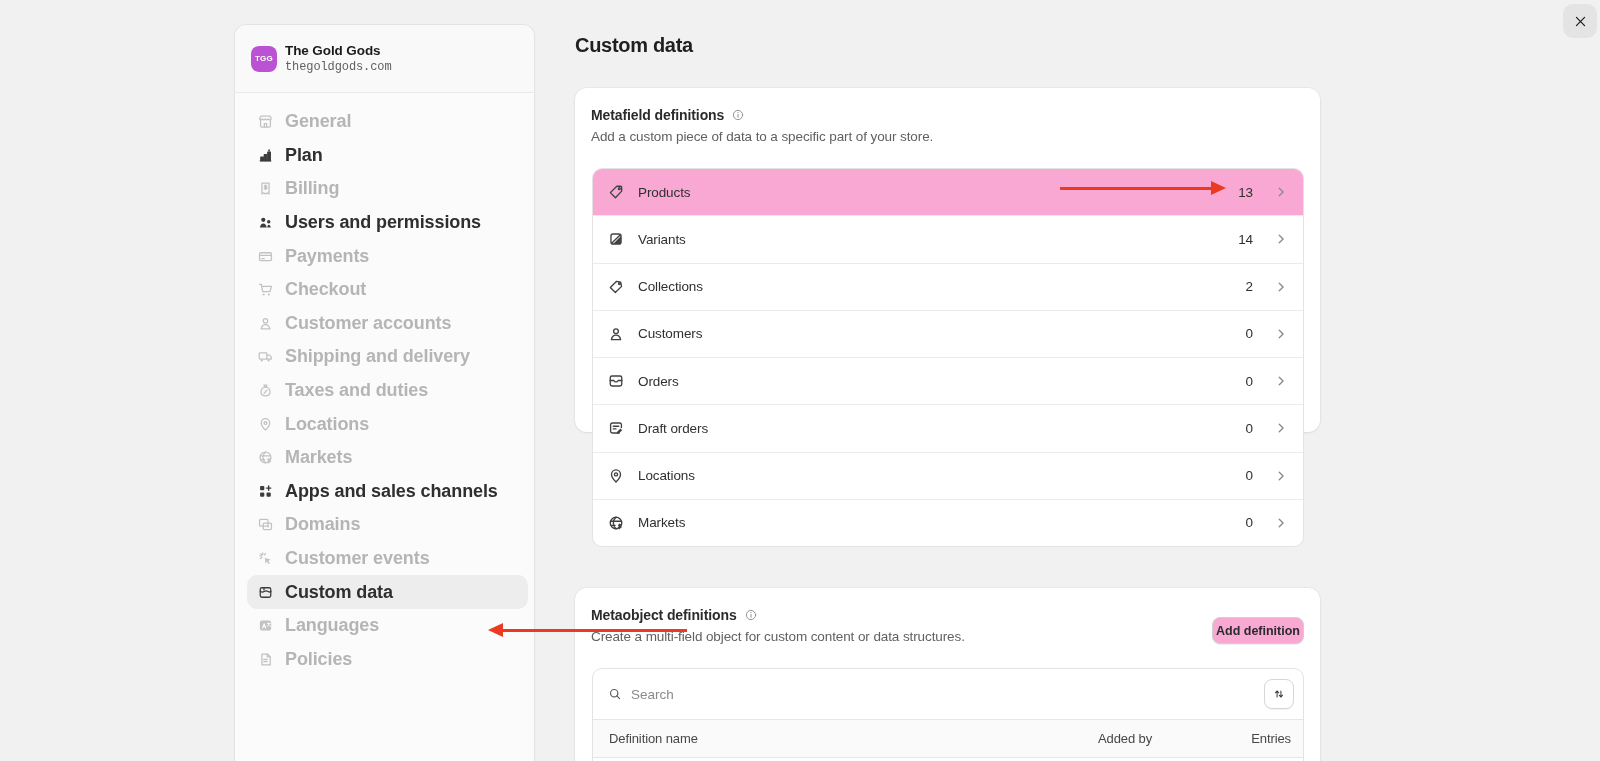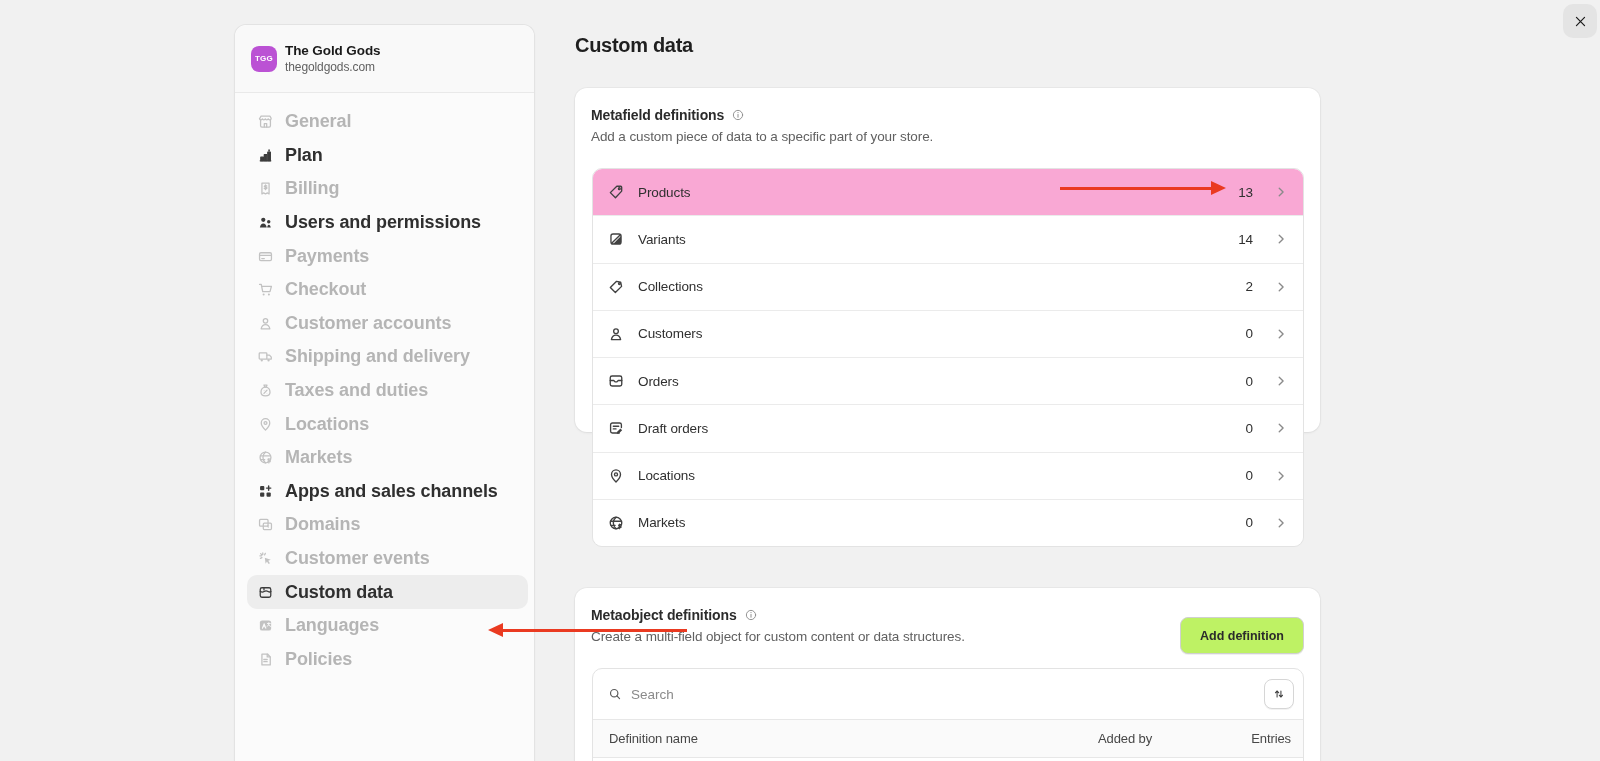--- a/index.html
+++ b/index.html
@@ -13,21 +13,21 @@
   
   .sidebar { position:absolute; left:234px; top:24px; width:301px; height:760px;
              background:#fbfbfb; border:1px solid #e3e3e3; border-bottom:none;
              border-radius:12px 12px 0 0; box-shadow:0 1px 2px rgba(0,0,0,.04); }
   .store-header { height:68px; display:flex; align-items:center; padding:0 16px; gap:8px;
                   border-bottom:1px solid #e9e9e9; background:#f9f9f9; border-radius:12px 12px 0 0; }
   .avatar { width:26px; height:26px; border-radius:8px; display:flex; align-items:center; justify-content:center;
             color:#fff; font-size:8px; font-weight:700; letter-spacing:.2px; }
   .store-meta { display:flex; flex-direction:column; gap:2px; }
   .store-name { font-size:13.5px; font-weight:700; color:#1a1a1a; }
-  .store-domain { font-size:12px; color:#616161; }
+  .store-domain { font-size:12px; color:#616161;font-family:Liberation Mono, monospace; }
 
   .nav { padding:12px 6px 12px 12px; }
   .nav-item { height:33.6px; display:flex; align-items:center; gap:11px; padding:0 10px;
               border-radius:10px; cursor:pointer; }
   .nav-item .icon { width:17px; height:17px; color:#3c3c3c; }
   .nav-item .nav-label { font-size:18px; font-weight:600; color:#2f2f2f; white-space:nowrap; }
   .nav-item.disabled .icon { color:#c2c2c2; }
   .nav-item.disabled .nav-label { color:#b5b5b5; }
   .nav-item.selected { background:#ededed; }
 
@@ -48,22 +48,22 @@
              border:1px solid #e3e3e3; border-radius:10px; overflow:hidden; display:flex; flex-direction:column; }
   .mf-row { flex:1 1 0; display:flex; align-items:center; padding:0 14px; background:#fff; cursor:pointer; }
   .mf-row + .mf-row { border-top:1px solid #ebebeb; }
   .mf-row.highlighted { background:#f9a8d4; }
   .mf-row .icon.obj { width:18px; height:18px; color:#414141; }
   .mf-label { margin-left:13px; font-size:13.5px; color:#303030; }
   .mf-spacer { flex:1; }
   .mf-count { font-size:13.5px; color:#303030; }
   .mf-chevron { width:16px; height:16px; color:#8a8a8a; margin-left:20px; }
 
-  .add-btn { position:absolute; right:16px; top:29px; height:37px; padding:0 19px; display:flex; align-items:center;
-             background:#bef264; border:1px solid #d0d0d0; border-radius:8px; font-size:12.5px; font-weight:700;
+  .add-btn { position:absolute; right:16px; top:29px; height:27px; padding:0 3px; display:flex; align-items:center;
+             background:#f9a8d4; border:1px solid #d0d0d0; border-radius:8px; font-size:12.5px; font-weight:700;
              color:#2b2b2b; cursor:pointer; box-shadow:0 1px 0 rgba(0,0,0,.06); font-family:inherit; }
 
   .mo-table { position:absolute; left:17px; top:80px; width:712px; height:290px;
               border:1px solid #e3e3e3; border-radius:10px; overflow:hidden; background:#fff; }
   .search-row { position:relative; height:50px; display:flex; align-items:flex-end; }
   .search-icon { position:absolute; left:14px; top:17px; width:16px; height:16px; color:#5c5c5c; }
   .search-input { width:100%; height:100%; border:none; outline:none; background:transparent;
                   padding:0 52px 0 38px; font-size:13.5px; color:#303030; font-family:inherit; }
   .search-input::placeholder { color:#8a8a8a; opacity:1; }
   .sort-btn { position:absolute; right:9px; top:10px; width:30px; height:30px; background:#fff;

